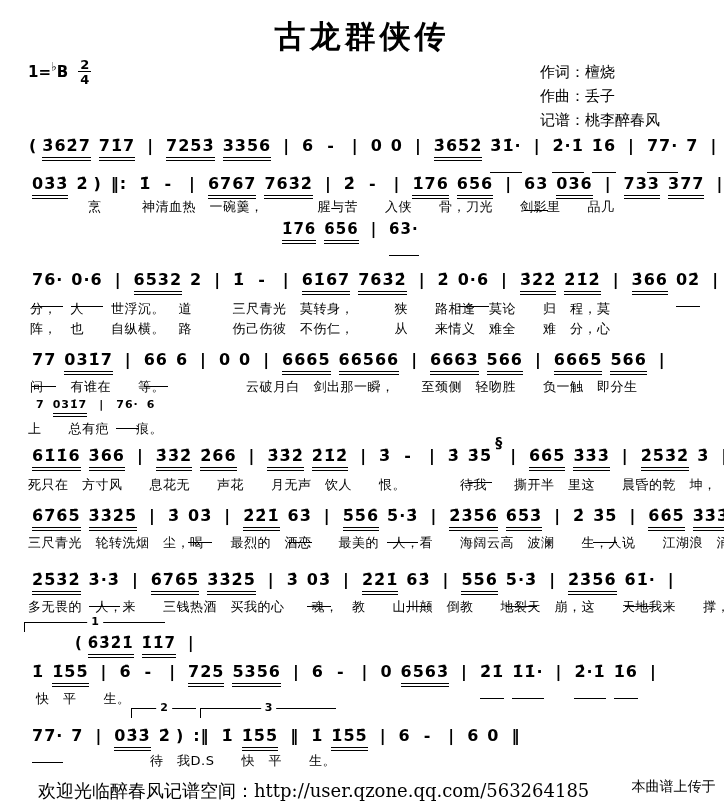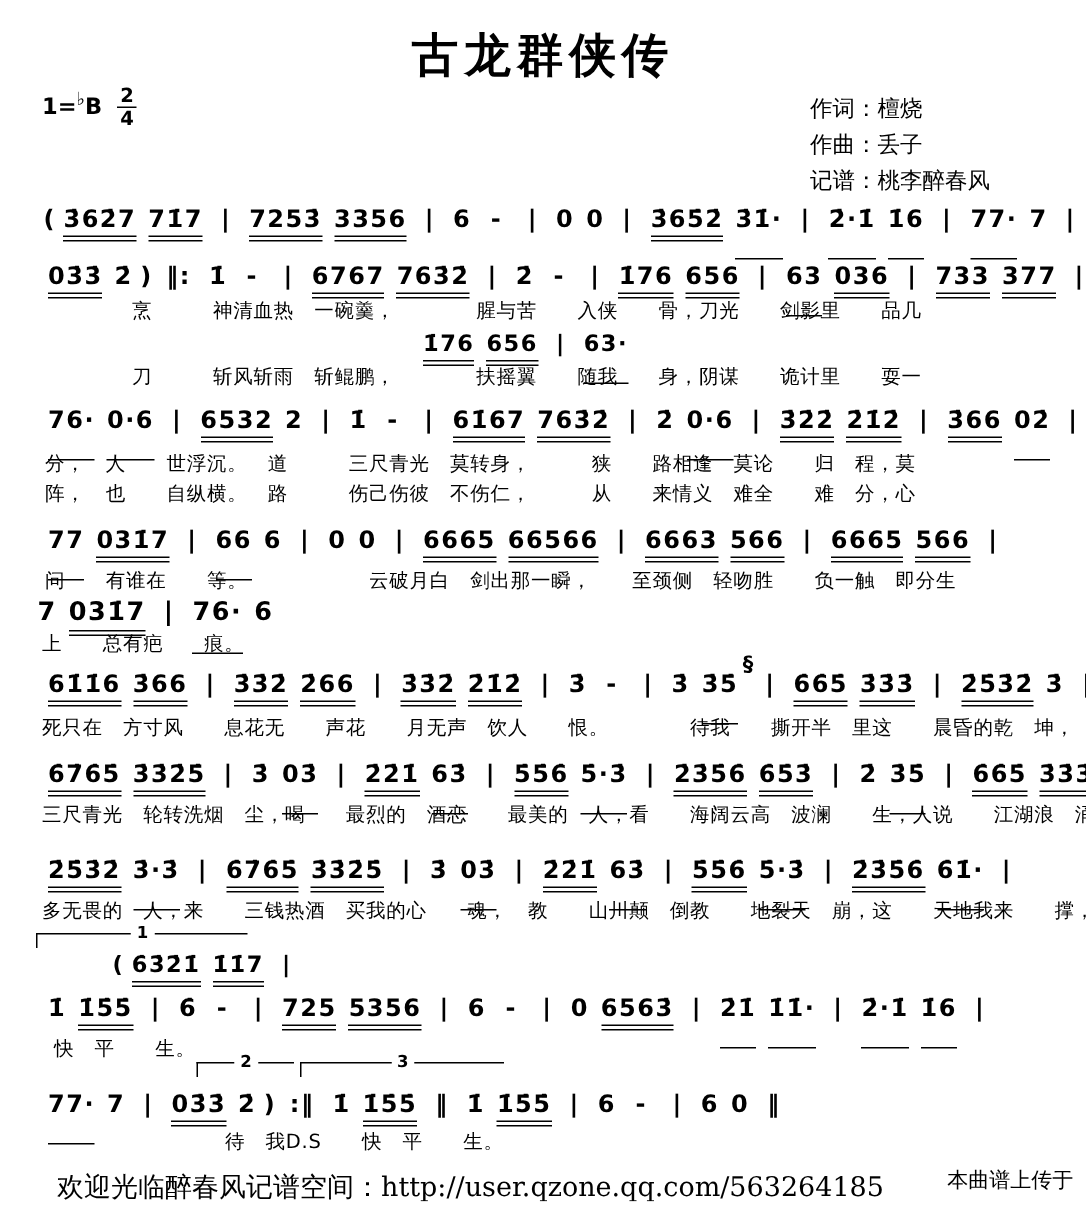--- a/index.html
+++ b/index.html
@@ -56,29 +56,28 @@
     <div>作词：檀烧</div>
     <div>作曲：丢子</div>
     <div>记谱：桃李醉春风</div>
   </div>
 
   <div class="notes" style="top:136px"><span class="tk paren">(</span><span class="tk b2">3̇62̇7</span><span class="tk b2">71̇7</span><span class="tk bar">|</span><span class="tk b2">7253̇</span><span class="tk b2">3356</span><span class="tk bar">|</span><span class="tk">6</span><span class="tk dash">-</span><span class="tk bar">|</span><span class="tk">0</span><span class="tk">0</span><span class="tk bar">|</span><span class="tk b2">3̇65̇2̇</span><span class="tk b1">3̇1̇·</span><span class="tk bar">|</span><span class="tk b1">2̇·1̇</span><span class="tk b1">1̇6</span><span class="tk bar">|</span><span class="tk b1">77·</span><span class="tk">7</span><span class="tk bar">|</span></div>
 
   <div class="notes" style="top:174px"><span class="tk b2">03̇3̇</span><span class="tk">2̇</span><span class="tk paren">)</span><span class="tk bar">‖:</span><span class="tk">1̇</span><span class="tk dash">-</span><span class="tk bar">|</span><span class="tk b2">6767</span><span class="tk b2">763̇2̇</span><span class="tk bar">|</span><span class="tk">2̇</span><span class="tk dash">-</span><span class="tk bar">|</span><span class="tk b2">1̇76</span><span class="tk b2">656</span><span class="tk bar">|</span><span class="tk b1">63</span><span class="tk b2">036</span><span class="tk bar">|</span><span class="tk b2">733</span><span class="tk b2">377</span><span class="tk bar">|</span></div>
   <div class="lyr" style="top:198px;left:88px">烹　　　神清血热　一碗羹，　　　　腥与苦　　入侠　　骨，刀光　　剑影里　　品几</div>
   <div class="notes" style="top:220px;left:278px;font-size:15px"><span class="tk b2">1̇76</span><span class="tk b2">656</span><span class="tk bar">|</span><span class="tk b1">63·</span></div>
-  <div class="lyr" style="top:242px;left:88px">刀　　　斩风斩雨　斩鲲鹏，　　　　扶摇翼　　随我　　身，阴谋　　诡计里　　耍一</div>
 
   <div class="notes" style="top:270px"><span class="tk b1">76·</span><span class="tk b1">0·6</span><span class="tk bar">|</span><span class="tk b2">6532</span><span class="tk">2</span><span class="tk bar">|</span><span class="tk">1̇</span><span class="tk dash">-</span><span class="tk bar">|</span><span class="tk b2">61̇67</span><span class="tk b2">763̇2̇</span><span class="tk bar">|</span><span class="tk">2̇</span><span class="tk b1">0·6</span><span class="tk bar">|</span><span class="tk b2">3̇2̇2̇</span><span class="tk b2">2̇1̇2̇</span><span class="tk bar">|</span><span class="tk b2">3̇66</span><span class="tk b1">02̇</span><span class="tk bar">|</span></div>
   <div class="lyr" style="top:300px;left:30px">分，　人　　世浮沉。　道　　　三尺青光　莫转身，　　　狭　　路相逢　莫论　　归　程，莫</div>
   <div class="lyr" style="top:320px;left:30px">阵，　也　　自纵横。　路　　　伤己伤彼　不伤仁，　　　从　　来情义　难全　　难　分，心</div>
 
   <div class="notes" style="top:350px"><span class="tk b1">77</span><span class="tk b2">031̇7</span><span class="tk bar">|</span><span class="tk b1">66</span><span class="tk">6</span><span class="tk bar">|</span><span class="tk">0</span><span class="tk">0</span><span class="tk bar">|</span><span class="tk b2">6665</span><span class="tk b2">66566</span><span class="tk bar">|</span><span class="tk b2">6663</span><span class="tk b2">566</span><span class="tk bar">|</span><span class="tk b2">6665</span><span class="tk b2">566</span><span class="tk bar">|</span></div>
   <div class="lyr" style="top:378px;left:30px">问　　有谁在　　等。　　　　　　云破月白　剑出那一瞬，　　至颈侧　轻吻胜　　负一触　即分生</div>
-  <div class="notes" style="top:398px;left:21px;font-size:17px"><span class="tk">7</span><span class="tk b2">031̇7</span><span class="tk bar">|</span><span class="tk b1">76·</span><span class="tk">6</span></div>
+  <div class="notes" style="top:398px;left:32px;font-size:11px"><span class="tk">7</span><span class="tk b2">031̇7</span><span class="tk bar">|</span><span class="tk b1">76·</span><span class="tk">6</span></div>
   <div class="lyr" style="top:420px;left:28px">上　　总有疤　　痕。</div>
 
   <div class="notes" style="top:446px"><span class="tk b2">61̇1̇6</span><span class="tk b2">3̇66</span><span class="tk bar">|</span><span class="tk b2">3̇3̇2̇</span><span class="tk b2">2̇66</span><span class="tk bar">|</span><span class="tk b2">3̇3̇2̇</span><span class="tk b2">2̇1̇2̇</span><span class="tk bar">|</span><span class="tk">3̇</span><span class="tk dash">-</span><span class="tk bar">|</span><span class="tk">3̇</span><span class="tk b1">3̇5̇</span><span class="tk segno">§</span><span class="tk bar">|</span><span class="tk b2">6̇6̇5̇</span><span class="tk b2">3̇3̇3̇</span><span class="tk bar">|</span><span class="tk b2">2̇5̇3̇2̇</span><span class="tk">3̇</span><span class="tk bar">|</span></div>
   <div class="lyr" style="top:476px;left:28px">死只在　方寸风　　息花无　　声花　　月无声　饮人　　恨。　　　　待我　　撕开半　里这　　晨昏的乾　坤，</div>
 
   <div class="notes" style="top:506px"><span class="tk b2">6̇7̇6̇5̇</span><span class="tk b2">3̇3̇2̇5̇</span><span class="tk bar">|</span><span class="tk">3̇</span><span class="tk b1">03̇</span><span class="tk bar">|</span><span class="tk b2">2̇2̇1̇</span><span class="tk b1">63̇</span><span class="tk bar">|</span><span class="tk b2">5̇5̇6̇</span><span class="tk b1">5̇·3̇</span><span class="tk bar">|</span><span class="tk b2">2̇3̇5̇6̇</span><span class="tk b2">6̇5̇3̇</span><span class="tk bar">|</span><span class="tk">2̇</span><span class="tk b1">3̇5̇</span><span class="tk bar">|</span><span class="tk b2">6̇6̇5̇</span><span class="tk b2">3̇3̇3̇</span></div>
   <div class="lyr" style="top:534px;left:28px">三尺青光　轮转洗烟　尘，喝　　最烈的　酒恋　　最美的　人，看　　海阔云高　波澜　　生，人说　　江湖浪　涌最</div>
 
   <div class="notes" style="top:570px"><span class="tk b2">2̇5̇3̇2̇</span><span class="tk b1">3̇·3̇</span><span class="tk bar">|</span><span class="tk b2">6̇7̇6̇5̇</span><span class="tk b2">3̇3̇2̇5̇</span><span class="tk bar">|</span><span class="tk">3̇</span><span class="tk b1">03̇</span><span class="tk bar">|</span><span class="tk b2">2̇2̇1̇</span><span class="tk b1">63̇</span><span class="tk bar">|</span><span class="tk b2">5̇5̇6̇</span><span class="tk b1">5̇·3̇</span><span class="tk bar">|</span><span class="tk b2">2̇3̇5̇6̇</span><span class="tk b1">6̇1̇·</span><span class="tk bar">|</span></div>
   <div class="lyr" style="top:598px;left:28px">多无畏的　人，来　　三钱热酒　买我的心　　魂，　教　　山川颠　倒教　　地裂天　崩，这　　天地我来　　撑，</div>

